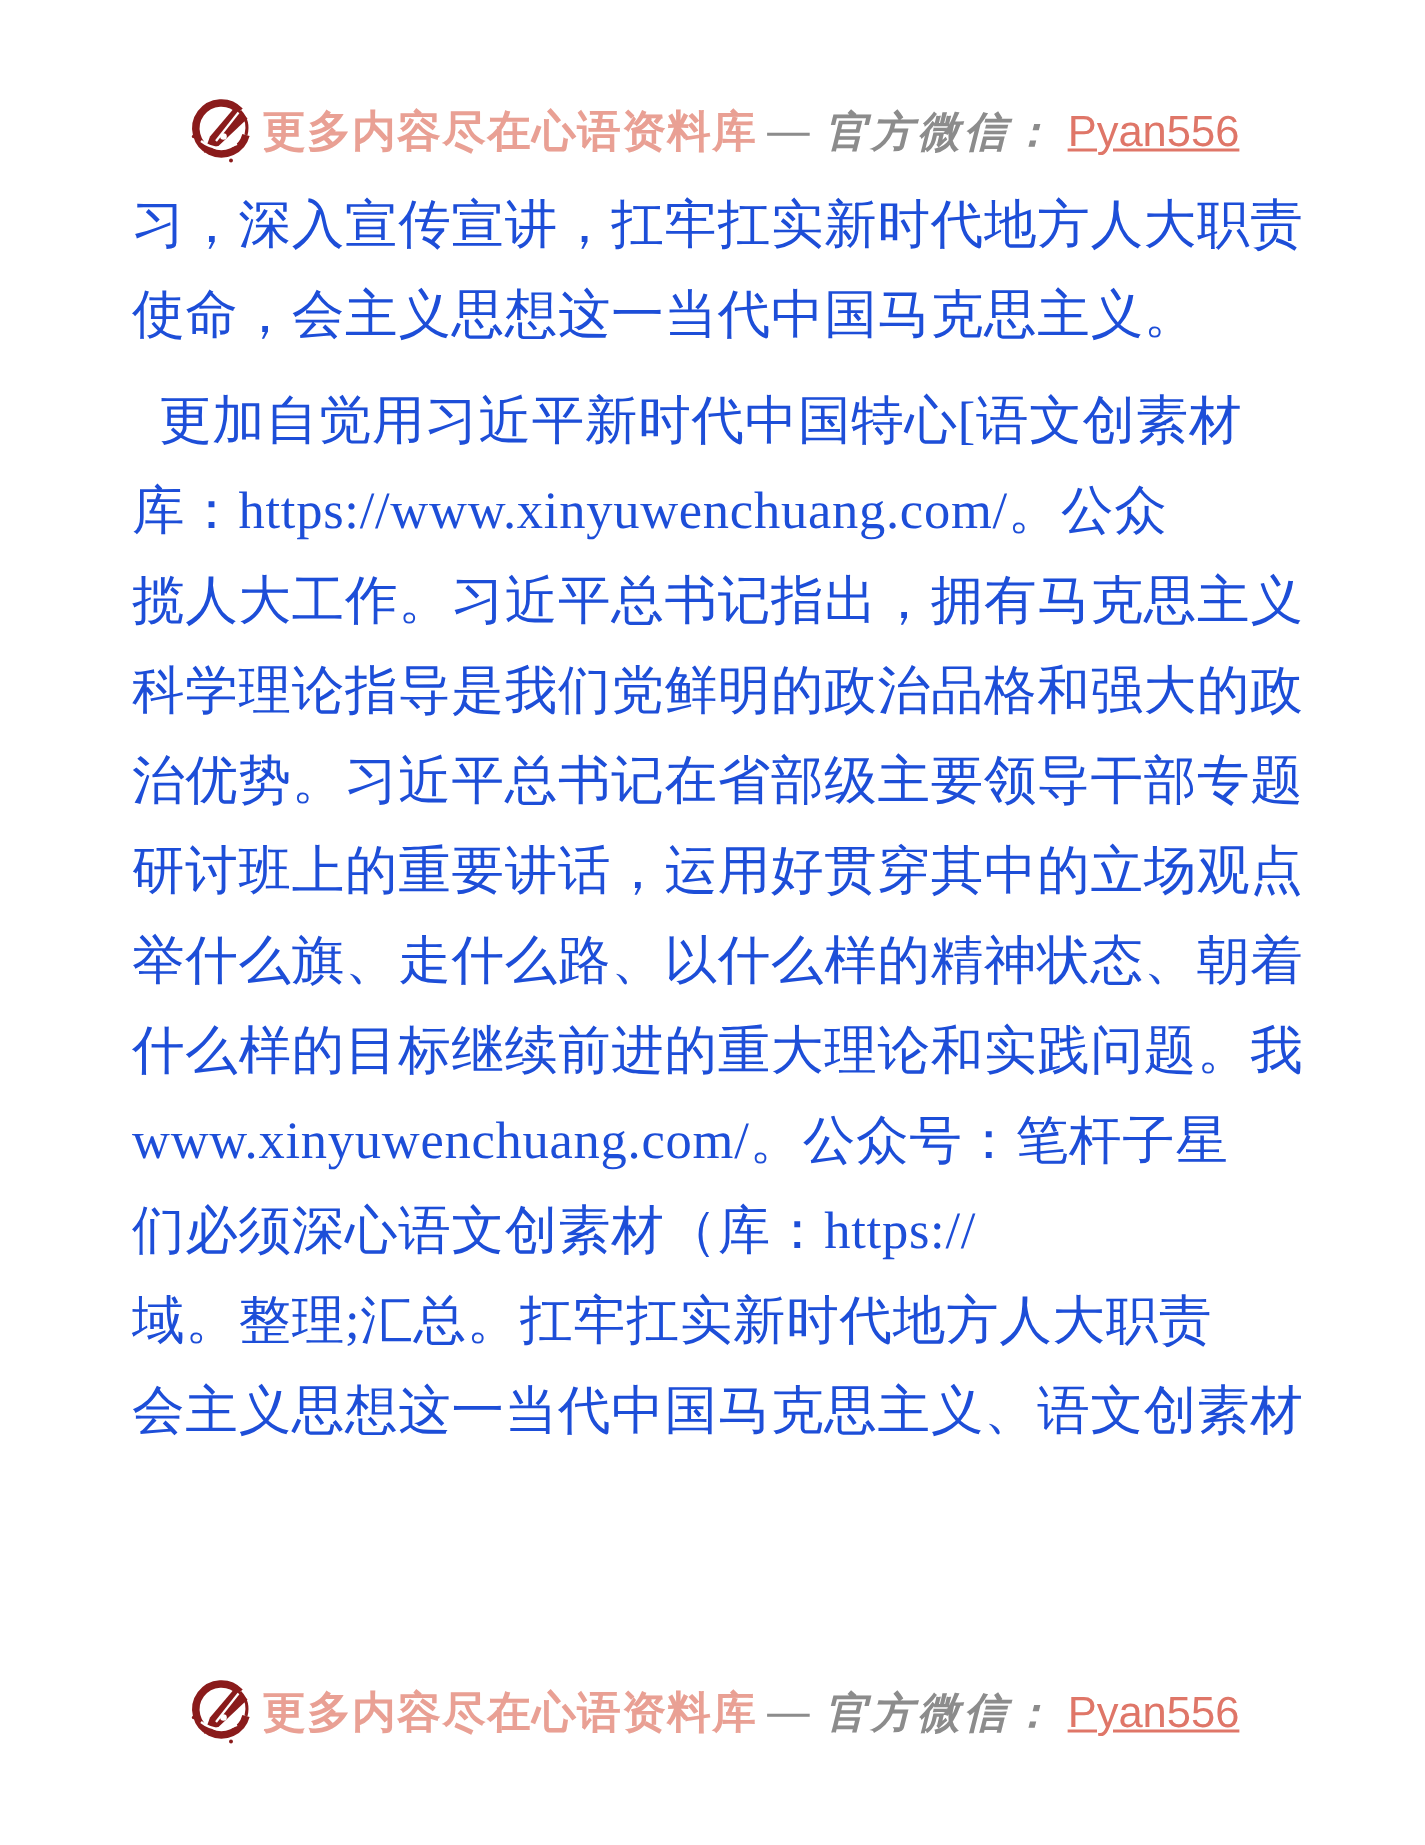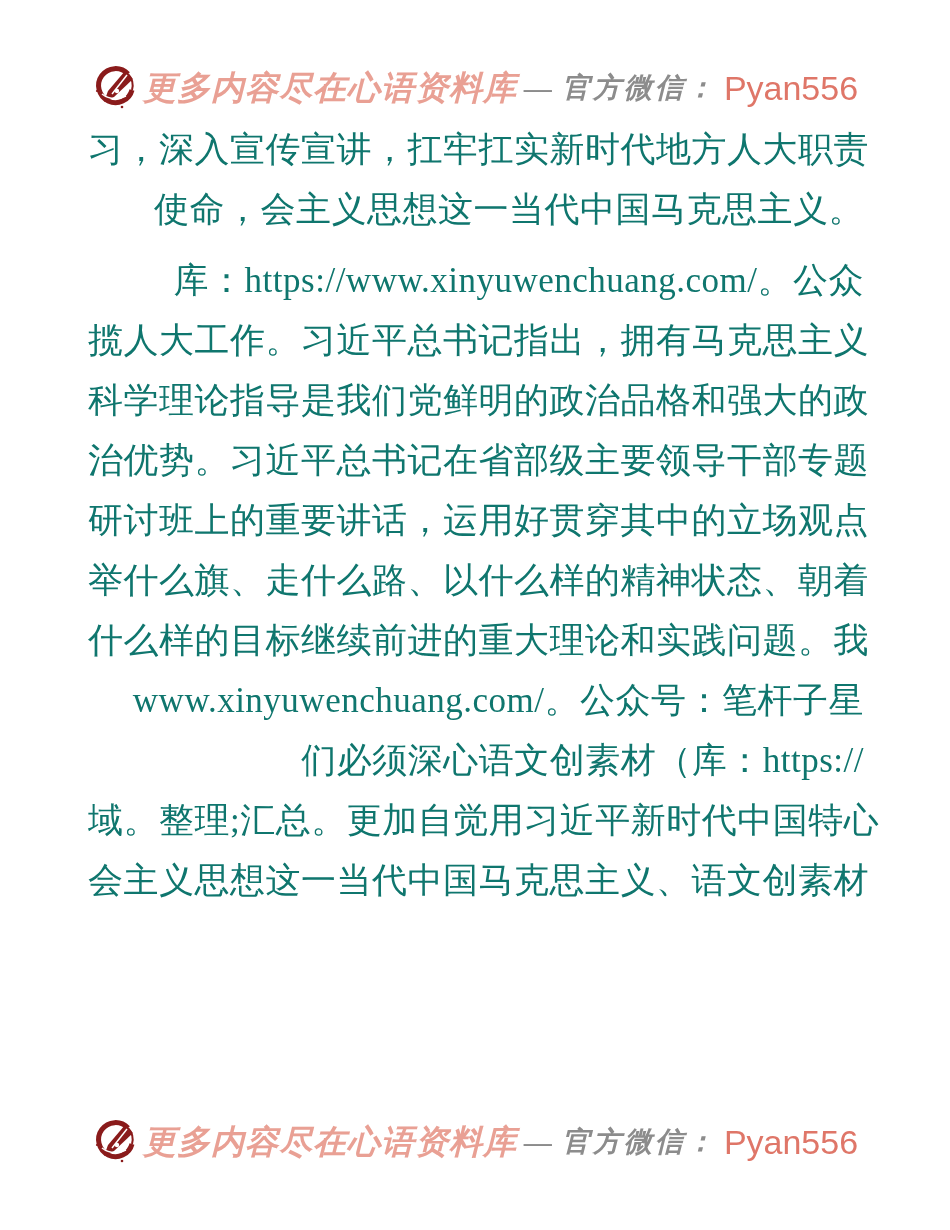--- a/index.html
+++ b/index.html
@@ -21,43 +21,42 @@
     display: flex;
     justify-content: center;
     align-items: center;
     gap: 7px;
     white-space: nowrap;
   }
   .watermark-bar.top { top: 64px; }
   .watermark-bar.bottom { top: 1118px; }
   .wm-logo { width: 44px; height: 48px; flex: 0 0 auto; }
   .wm-brand {
-    font-size: 33px;
+    font-size: 29px;
     font-weight: bold;
     letter-spacing: 1px;
-    font-style: italic;
   }
   .wm-label {
     font-size: 28px;
     font-style: italic;
     font-weight: bold;
     letter-spacing: 3px;
   }
   .wm-id {
     font-family: "Liberation Sans", "DejaVu Sans", sans-serif;
-    font-size: 34px;
+    font-size: 29px;
+    text-decoration: underline;
   }
   .doc-body {
     position: absolute;
     left: 88px;
     top: 120px;
     width: 776px;
-    color: #0f766e;
+    color: #1d4ed8;
     font-size: 35px;
-    text-align: right;
   }
   .paragraph { margin: 0; }
   .paragraph + .paragraph { margin-top: 11px; }
   .text-line {
     height: 60px;
     line-height: 60px;
     letter-spacing: 0.5px;
     white-space: nowrap;
   }
   .paragraph.indented .text-line:first-child { text-indent: 18px; }
@@ -84,30 +83,31 @@
   <span class="wm-label" style="color:#8c8c8c">官方微信：</span>
   <span class="wm-id" style="color:#df7668">Pyan556</span>
 </div>
 
 <div class="doc-body">
     <div class="paragraph">
       <div class="text-line">习，深入宣传宣讲，扛牢扛实新时代地方人大职责</div>
       <div class="text-line">使命，会主义思想这一当代中国马克思主义。</div>
     </div>
     <div class="paragraph indented">
+      <div class="text-line">更加自觉用习近平新时代中国特心[语文创素材</div>
       <div class="text-line">库：https://www.xinyuwenchuang.com/。公众</div>
       <div class="text-line">揽人大工作。习近平总书记指出，拥有马克思主义</div>
       <div class="text-line">科学理论指导是我们党鲜明的政治品格和强大的政</div>
       <div class="text-line">治优势。习近平总书记在省部级主要领导干部专题</div>
       <div class="text-line">研讨班上的重要讲话，运用好贯穿其中的立场观点</div>
       <div class="text-line">举什么旗、走什么路、以什么样的精神状态、朝着</div>
       <div class="text-line">什么样的目标继续前进的重大理论和实践问题。我</div>
       <div class="text-line">www.xinyuwenchuang.com/。公众号：笔杆子星</div>
       <div class="text-line">们必须深心语文创素材（库：https://</div>
-      <div class="text-line">域。整理;汇总。更加自觉用习近平新时代中国特心</div>
+      <div class="text-line">域。整理;汇总。扛牢扛实新时代地方人大职责</div>
       <div class="text-line">会主义思想这一当代中国马克思主义、语文创素材</div>
     </div>
   </div>
 
 <div class="watermark-bar bottom">
   <svg class="wm-logo" viewBox="0 0 44 48">
     <g fill="none" stroke="#8a1b1b">
       <path d="M36 10 A 17 17 0 1 0 40 26" stroke-width="5"></path>
       <path d="M40 26 A 17 17 0 0 0 36 10" stroke-width="2"></path>
     </g>

